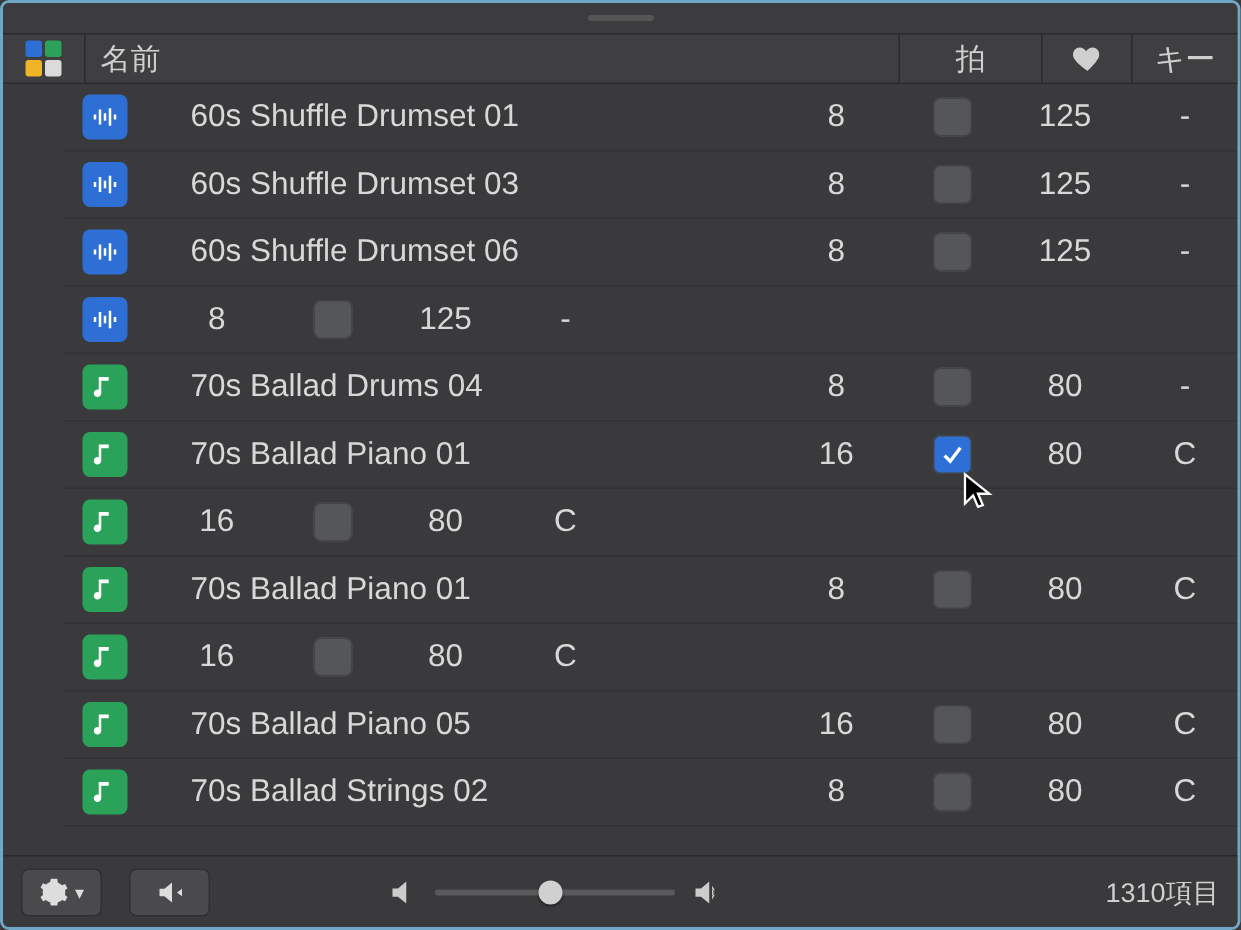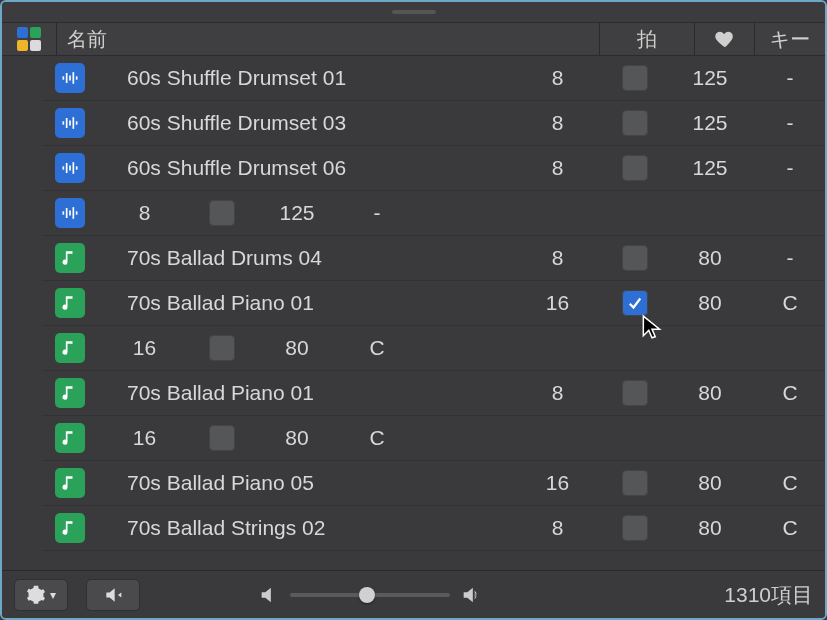--- a/index.html
+++ b/index.html
@@ -132,21 +132,21 @@
   }
   .vol-thumb {
     position:absolute; top:50%; left:48%;
     width:16px; height:16px; background:#d0d0d0; border-radius:50%;
     transform:translate(-50%,-50%);
     box-shadow: 0 1px 2px rgba(0,0,0,.5);
   }
   .vol-ico svg { width:22px; height:22px; fill:#ccc; display:block; }
   .count {
     margin-left:auto;
-    font-size: 21px;
+    font-size: 18px;
     color:#cfcfcf;
   }
 
   .cursor {
     position:absolute;
     pointer-events:none;
   }
   .cursor svg { width:26px; height:26px; }
 </style>
 </head>

